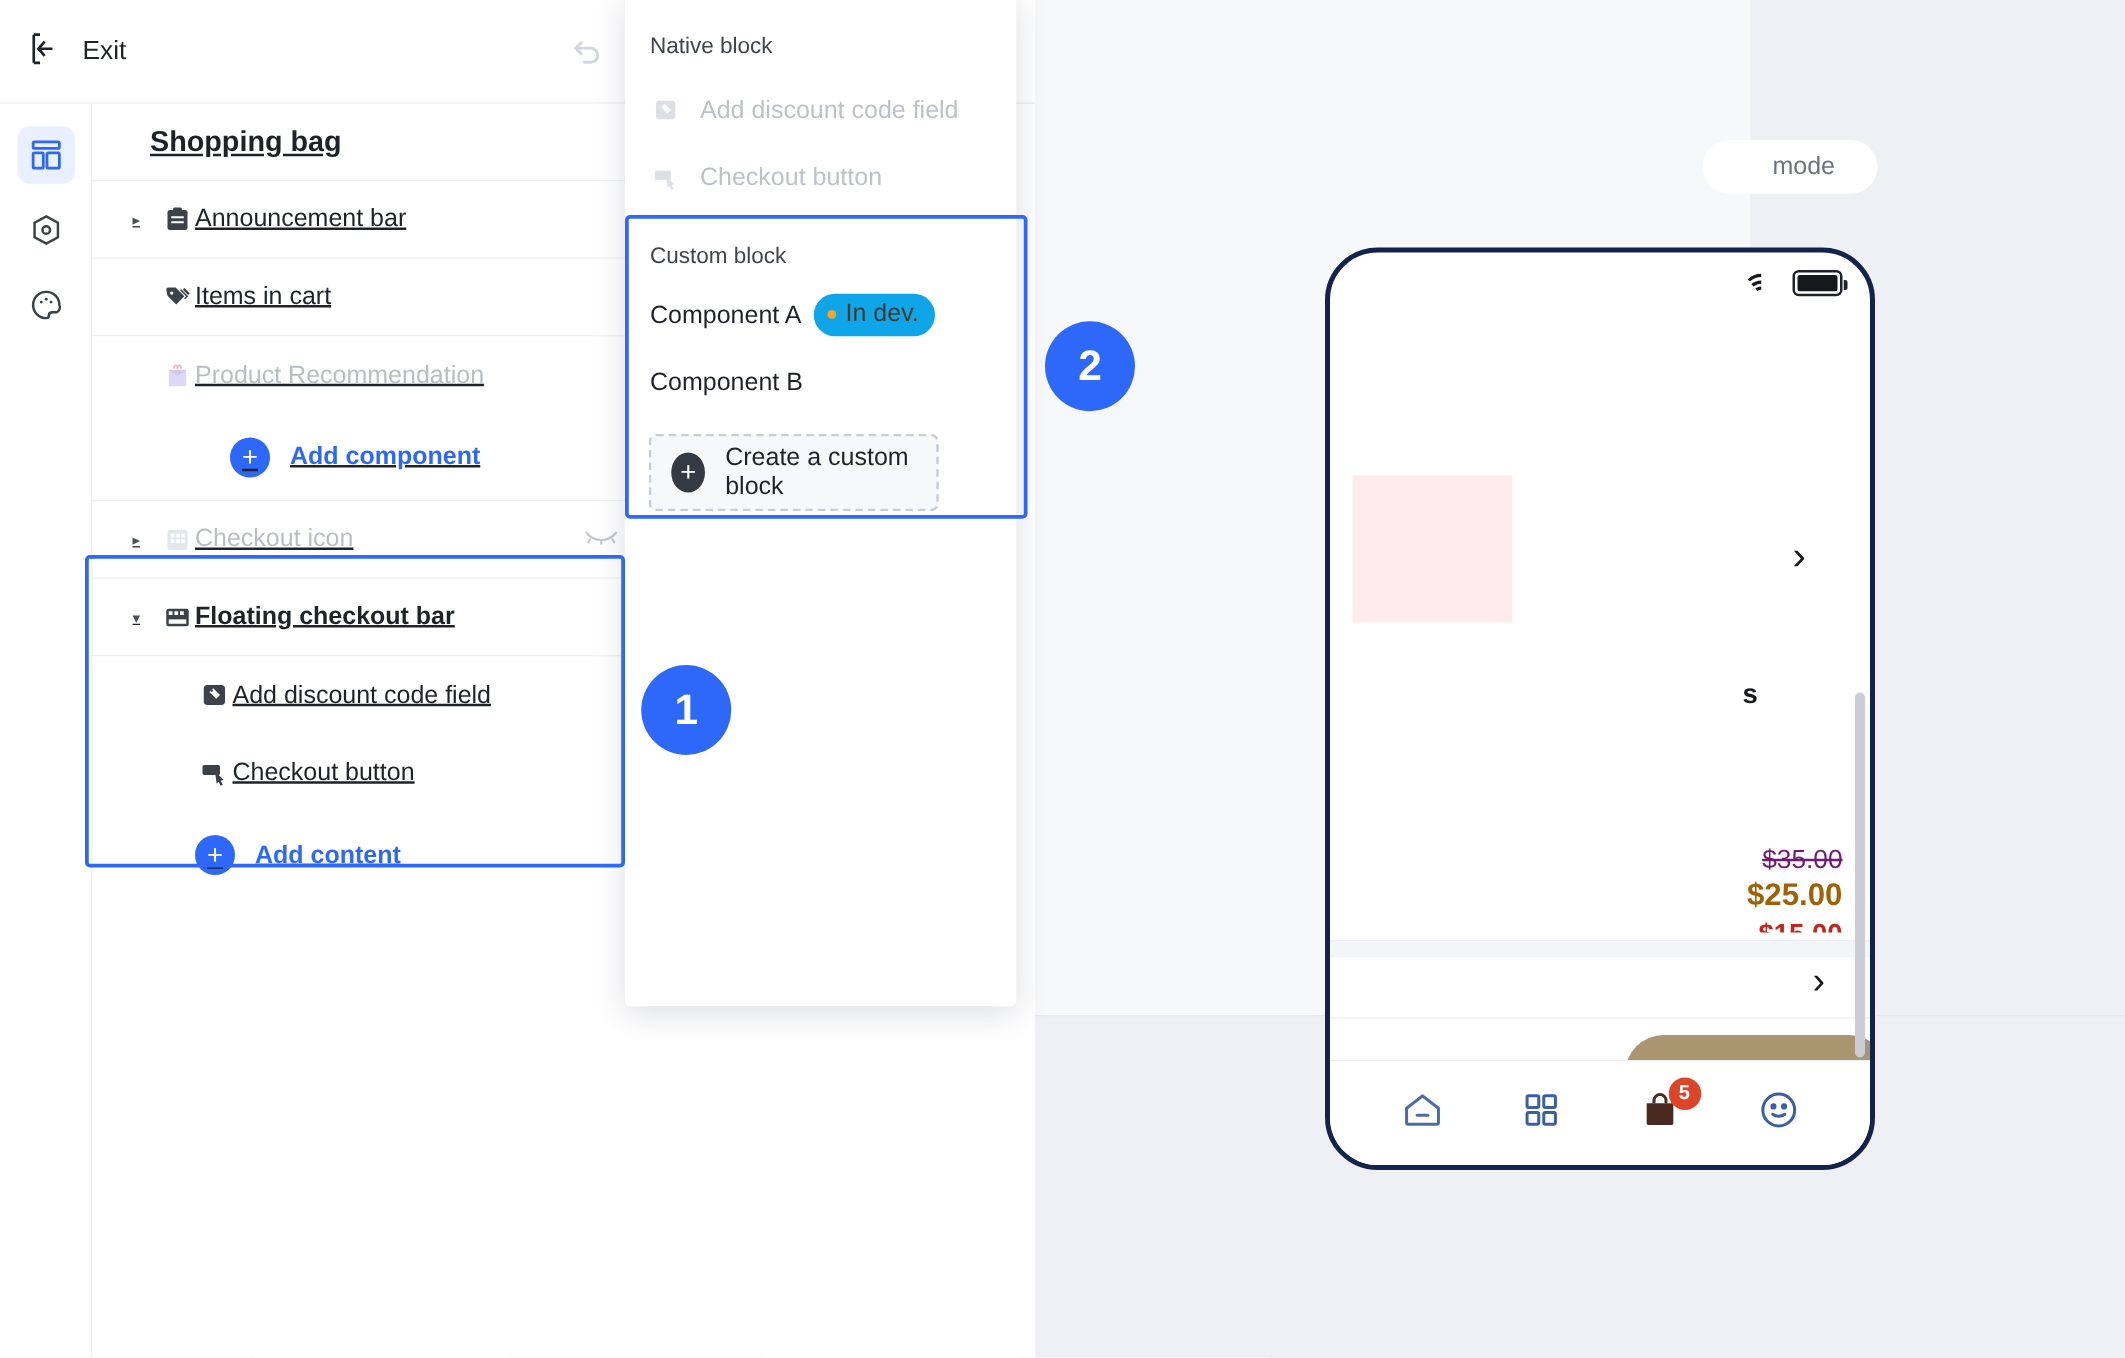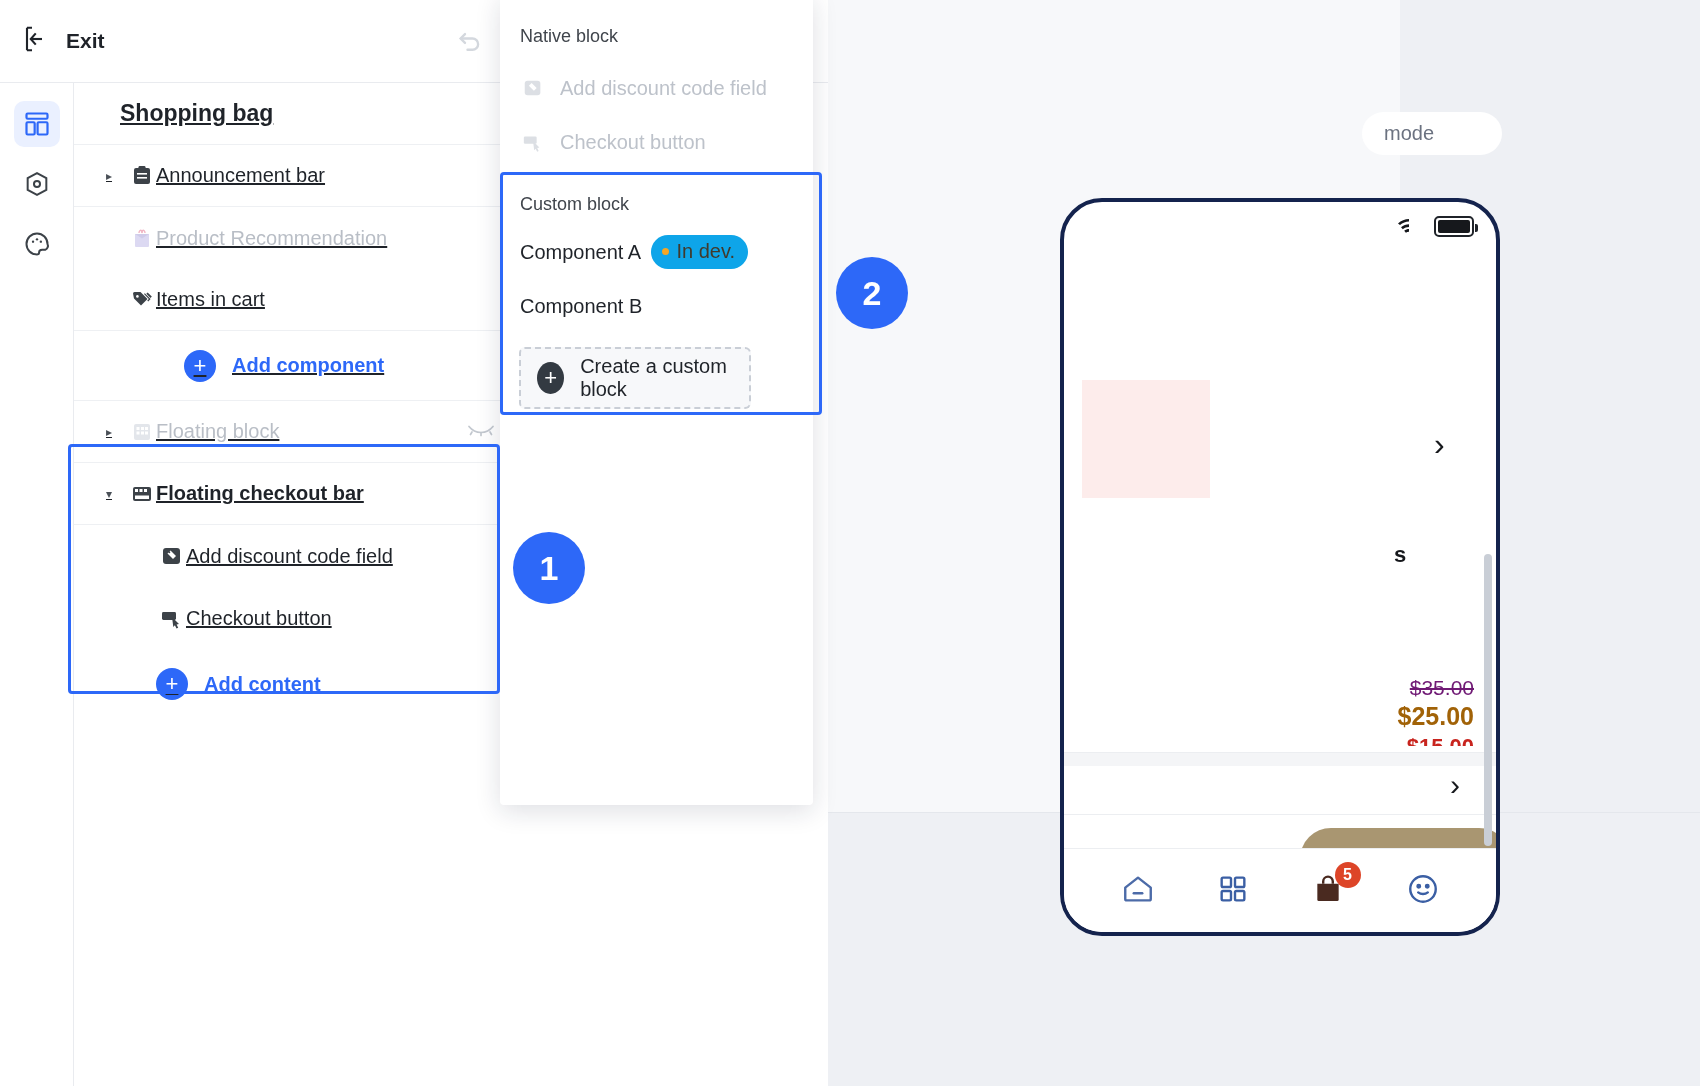--- a/index.html
+++ b/index.html
@@ -11,21 +11,21 @@
     position:relative;
   }
 
   
   .topbar{
     position:absolute; left:0; top:0; width:1700px; height:83px;
     background:#fff; border-bottom:1px solid #e9ebef;
     display:flex; align-items:center;
   }
   .exit-group{ display:flex; align-items:center; gap:14px; margin-left:22px; }
-  .exit-label{ font-size:21px; color:#1f2329;font-weight:bold; }
+  .exit-label{ font-size:21px; color:#1f2329; }
   .topbar-icons{ position:absolute; left:455px; top:26px; display:flex; gap:30px; }
   .undo-ic,.redo-ic{ width:30px; height:30px; }
 
   
   .rail{
     position:absolute; left:0; top:83px; width:74px; height:1003px;
     background:#fff; border-right:1px solid #e9ebef;
     padding-top:18px; display:flex; flex-direction:column; align-items:center; gap:14px;
   }
   .rail-btn{
@@ -138,21 +138,21 @@
   }
   .canvas-white{
     position:absolute; left:0; top:0; width:572px; height:83px; background:#fff;
   }
   .canvas-sheet{
     position:absolute; left:0; top:0; width:572px; height:812px; background:#f7f8fa;
   }
   .mode-pill{
     position:absolute; left:534px; top:112px; width:140px; height:43px;
     background:#fff; border-radius:22px; display:flex; align-items:center;
-    justify-content:flex-start; padding-left:22px;
+    justify-content:center; padding-left:22px;
     font-size:20px; color:#6b7280;
   }
 
   
   .phone{
     position:absolute; left:1060px; top:198px; width:440px; height:738px;
     border:4px solid #14234d; border-radius:42px; background:#fff; overflow:hidden;
   }
   .status{
     position:absolute; right:22px; top:14px; display:flex; align-items:center; gap:12px;
@@ -302,65 +302,65 @@
       <svg width="24" height="24" viewBox="0 0 24 24" fill="#3c4248">
         <rect x="4" y="4" width="16" height="16" rx="2"></rect>
         <rect x="8.5" y="2" width="7" height="3.4" rx="1.2" fill="#3c4248"></rect>
         <rect x="7" y="9" width="10" height="1.6" fill="#fff"></rect>
         <rect x="7" y="13" width="10" height="1.6" fill="#fff"></rect>
       </svg>
     </span>
     <span class="row-label">Announcement bar</span>
   </div>
 
+  <div class="row">
+    <span class="caret empty">▸</span>
+    <span class="row-ic">
+      <svg width="24" height="24" viewBox="0 0 24 24" fill="#3c4248">
+        <path d="M3 5.5A1.5 1.5 0 0 1 4.5 4h6l7 7-6.5 6.5-7-7z"></path>
+        <circle cx="7.4" cy="8.4" r="1.3" fill="#fff"></circle>
+        <path d="M14.8 5.2l5.8 5.8-2.4 2.4-.9-.9 1.6-1.5-4.9-4.9z"></path>
+        <path d="M17.6 4.4l4.2 4.2-1.3 1.3-4.2-4.2z"></path>
+      </svg>
+    </span>
+    <span class="row-label">Items in cart</span>
+  </div>
+
   <div class="row disabled nobd">
     <span class="caret empty">▸</span>
     <span class="row-ic">
       <svg width="24" height="24" viewBox="0 0 24 24" fill="none">
         <path d="M5 8h14v12a1 1 0 0 1-1 1H6a1 1 0 0 1-1-1z" fill="#dcd9f2"></path>
         <path d="M5 8h14l-7 4.6z" fill="#cfcbe9"></path>
         <path d="M9 7c0-2 1.4-3.2 2.5-2.4C12.6 5.4 12 7 12 7" stroke="#f0b6c4" stroke-width="1.4"></path>
         <path d="M15 7c0-2-1.4-3.2-2.5-2.4C11.4 5.4 12 7 12 7" stroke="#f0b6c4" stroke-width="1.4"></path>
       </svg>
     </span>
     <span class="row-label">Product Recommendation</span>
-  </div>
-
-  <div class="row">
-    <span class="caret empty">▸</span>
-    <span class="row-ic">
-      <svg width="24" height="24" viewBox="0 0 24 24" fill="#3c4248">
-        <path d="M3 5.5A1.5 1.5 0 0 1 4.5 4h6l7 7-6.5 6.5-7-7z"></path>
-        <circle cx="7.4" cy="8.4" r="1.3" fill="#fff"></circle>
-        <path d="M14.8 5.2l5.8 5.8-2.4 2.4-.9-.9 1.6-1.5-4.9-4.9z"></path>
-        <path d="M17.6 4.4l4.2 4.2-1.3 1.3-4.2-4.2z"></path>
-      </svg>
-    </span>
-    <span class="row-label">Items in cart</span>
   </div>
 
   <div class="add-row">
     <span style="margin-left:110px" class="plus-circle">+</span>
     <span class="add-text">Add component</span>
   </div>
 
   <div class="row disabled">
     <span class="caret">▸</span>
     <span class="row-ic">
       <svg width="24" height="24" viewBox="0 0 24 24" fill="#d9dde3">
         <rect x="4" y="4" width="16" height="16" rx="2" fill="#e3e6eb"></rect>
         <rect x="6.5" y="7" width="3" height="3" fill="#fff"></rect>
           <rect x="11" y="7" width="3" height="3" fill="#fff"></rect>
         <rect x="15" y="7" width="3" height="3" fill="#fff"></rect>
           <rect x="6.5" y="11.5" width="3" height="3" fill="#fff"></rect>
         <rect x="11" y="11.5" width="3" height="3" fill="#fff"></rect>
           <rect x="15" y="11.5" width="3" height="3" fill="#fff"></rect>
       </svg>
     </span>
-    <span class="row-label">Floating block</span>
+    <span class="row-label">Checkout icon</span>
     <span class="eye">
       <svg width="30" height="20" viewBox="0 0 30 20" fill="none" stroke="#c3c8cf" stroke-width="1.7" stroke-linecap="round">
         <path d="M3 7c4 5 9 6 12 6s8-1 12-6"></path>
         <path d="M6 12.5 4.5 15"></path>
           <path d="M24 12.5 25.5 15"></path>
           <path d="M15 13v3"></path>
       </svg>
     </span>
   </div>
 

